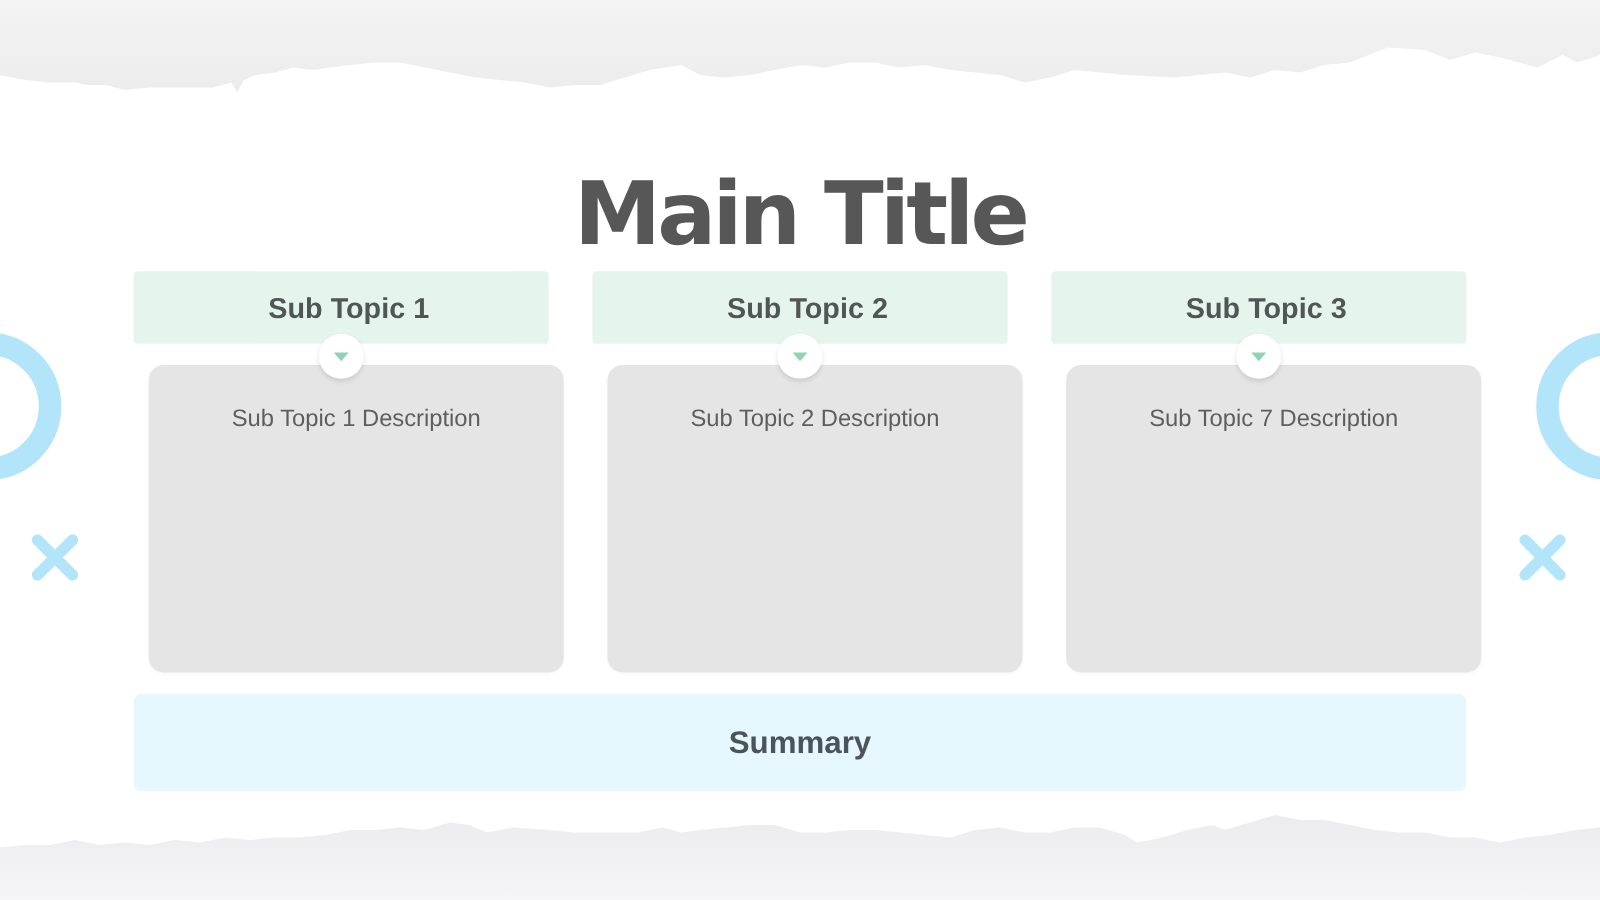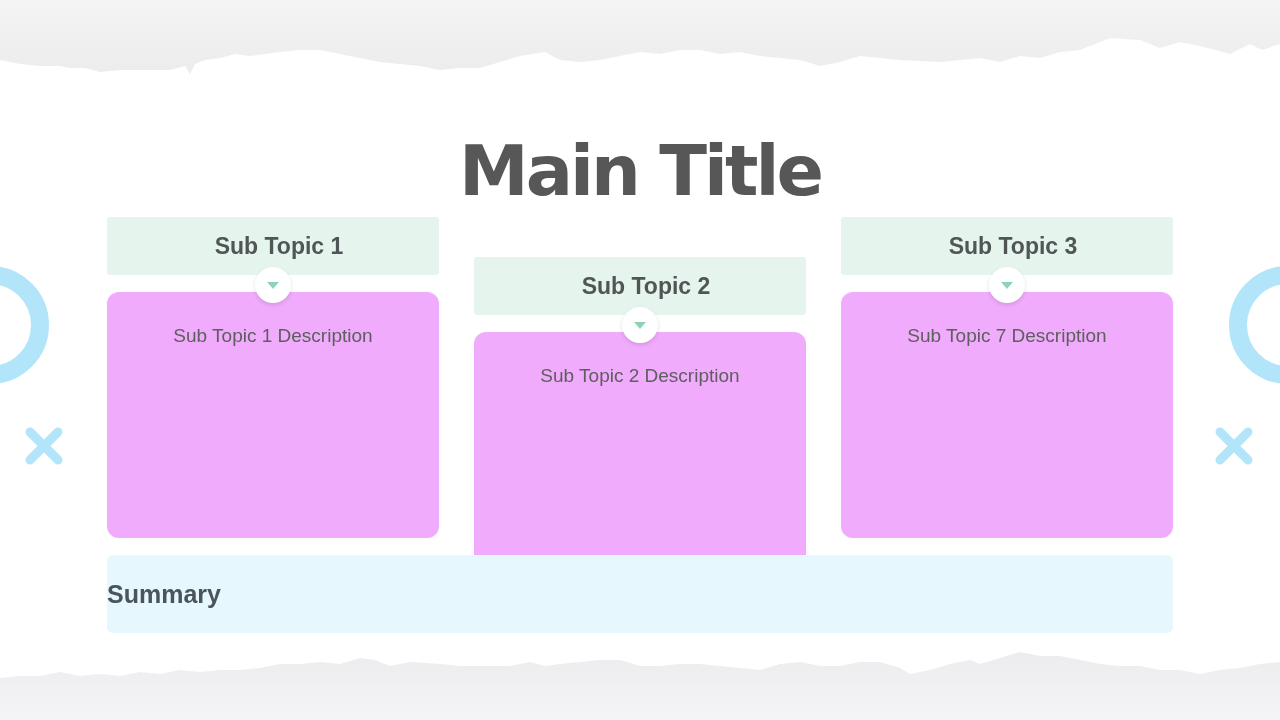--- a/index.html
+++ b/index.html
@@ -3,25 +3,25 @@
 <meta charset="utf-8">
 <style>
   html, body { margin:0; padding:0; }
   body { width:1280px; height:720px; overflow:hidden; background:#ffffff; position:relative; font-family:"Liberation Sans", sans-serif; }
   .torn { position:absolute; left:0; width:1280px; }
   .torn-top { top:0; height:80px; }
   .torn-bottom { bottom:0; height:70px; }
   .title { position:absolute; top:104px; left:0; width:1280px; text-align:center; font-family:"DejaVu Sans", sans-serif; font-weight:bold; font-size:70px; letter-spacing:-3px; color:#575757; line-height:86px;margin-top:24px; }
   .col { position:absolute; top:217px; width:332px; }
   .col-head { height:58px; background:#e5f4ec; border-radius:3px; text-align:center; line-height:58px; font-size:23px; font-weight:bold; color:#4f5655;padding-left:12px; }
-  .col-body { position:absolute; top:75px; left:0; width:332px; height:246px; background:#f0abfc; border-radius:12px; box-shadow:0 1px 3px rgba(0,0,0,0.03); }
+  .col-body { position:absolute; top:75px; left:12px; width:332px; height:246px; background:#e5e5e5; border-radius:12px; box-shadow:0 1px 3px rgba(0,0,0,0.03); }
   .col-desc { text-align:center; margin-top:33px; font-size:19px; color:#5e5e5e; }
   .arrow-badge { position:absolute; top:50px; left:148px; width:36px; height:36px; border-radius:50%; background:#fff; box-shadow:0 2px 4px rgba(0,0,0,0.12); z-index:2; }
   .arrow-badge::after { content:""; position:absolute; left:12px; top:15px; border-left:6px solid transparent; border-right:6px solid transparent; border-top:7px solid #8fd3b5; }
-  .summary { position:absolute; top:555px; left:107px; width:1066px; height:78px; background:#e6f7fd; border-radius:6px; text-align:left; line-height:78px; font-size:25px; font-weight:bold; color:#4b5459; }
+  .summary { position:absolute; top:555px; left:107px; width:1066px; height:78px; background:#e6f7fd; border-radius:6px; text-align:center; line-height:78px; font-size:25px; font-weight:bold; color:#4b5459; }
   .deco { position:absolute; }
 </style>
 </head>
 <body>
 
 <svg class="torn torn-top" viewBox="0 0 1280 80" preserveAspectRatio="none">
   <defs>
     <linearGradient id="gt" x1="0" y1="0" x2="0" y2="1">
       <stop offset="0" stop-color="#f4f4f4"></stop>
       <stop offset="1" stop-color="#ececec"></stop>
@@ -56,21 +56,21 @@
 <div class="title">Main Title</div>
 
 <div class="col" style="left:107px;">
   <div class="col-head">Sub Topic 1</div>
   <div class="arrow-badge"></div>
   <div class="col-body">
     <div class="col-desc">Sub Topic 1 Description</div>
   </div>
 </div>
 
-<div class="col" style="left:474px;margin-top:40px;">
+<div class="col" style="left:474px;">
   <div class="col-head">Sub Topic 2</div>
   <div class="arrow-badge"></div>
   <div class="col-body">
     <div class="col-desc">Sub Topic 2 Description</div>
   </div>
 </div>
 
 <div class="col" style="left:841px;border-radius:15px;">
   <div class="col-head">Sub Topic 3</div>
   <div class="arrow-badge"></div>

